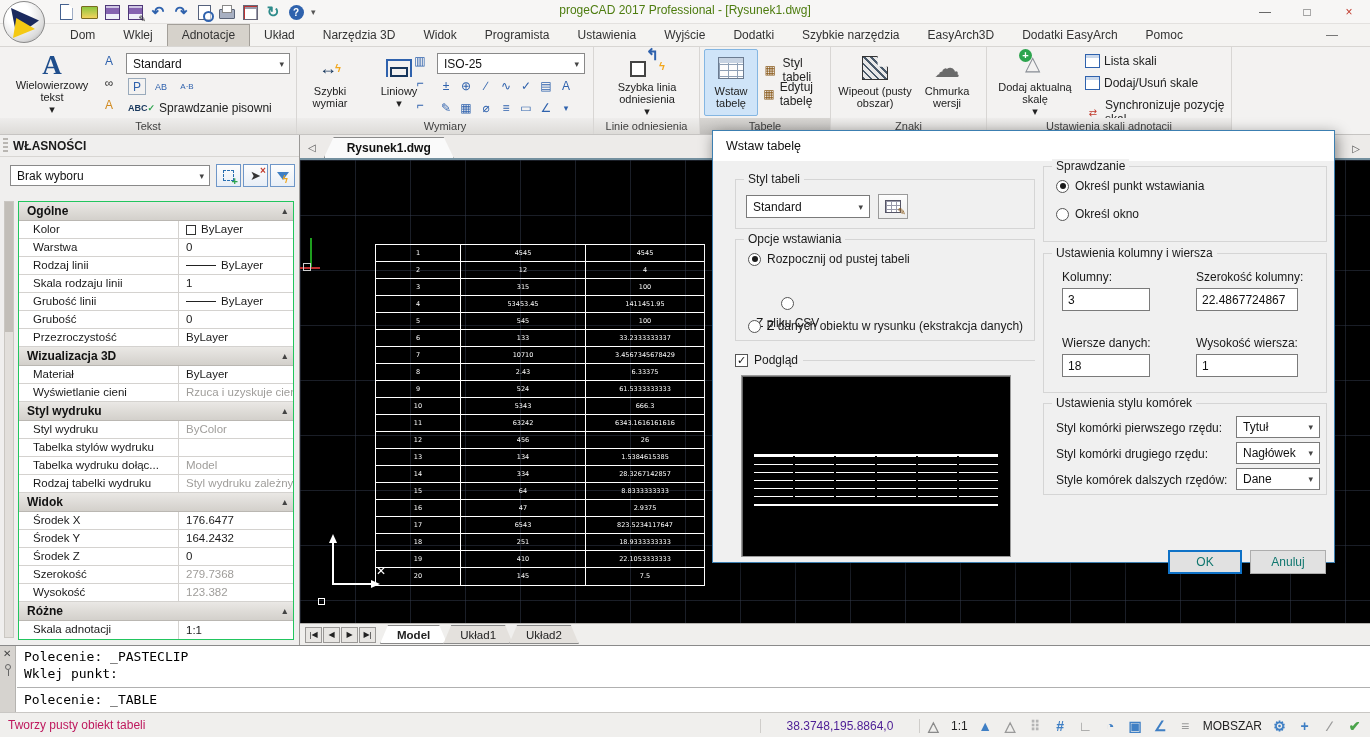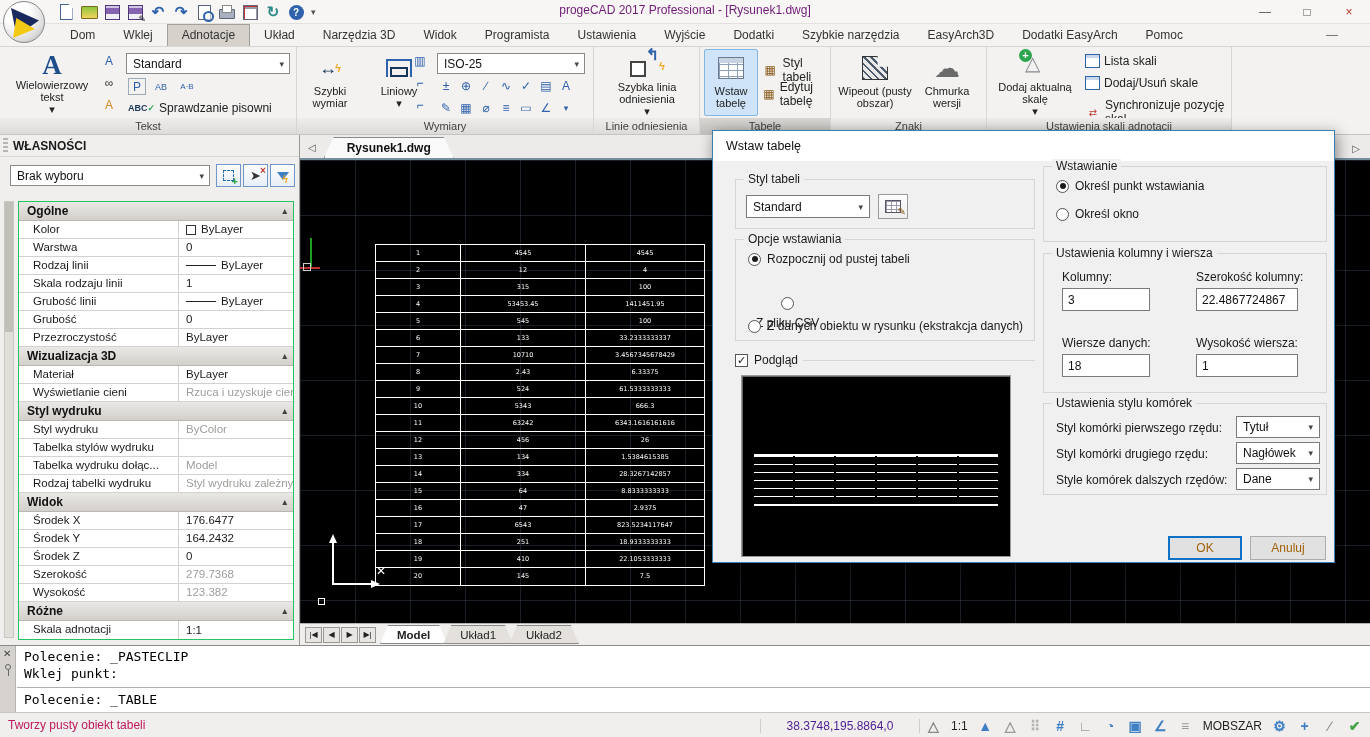--- a/index.html
+++ b/index.html
@@ -20,21 +20,21 @@
   .undo-icon::before { content:"↶"; font-size:15px; font-weight:bold; color:#2f62ad; }
   .redo-icon::before { content:"↷"; font-size:15px; font-weight:bold; color:#2f62ad; }
   .print-preview-icon::before { content:""; width:11px; height:13px; background:#fff; border:1px solid #55617c; }
   .print-preview-icon::after { content:""; position:absolute; width:7px; height:7px; border:2px solid #2f62ad; border-radius:50%; right:0; bottom:0; background:rgba(255,255,255,.6); }
   .print-icon::before { content:""; width:14px; height:8px; background:#a8b0c2; border:1px solid #5a6478; border-radius:1px; align-self:flex-end; margin-bottom:3px; }
   .print-icon::after { content:""; position:absolute; top:2px; width:8px; height:6px; background:#fff; border:1px solid #888; }
   .options-icon::before { content:""; width:13px; height:13px; background:#fff; border:1px solid #667; box-shadow:inset 2px 2px 0 -1px #b33, inset -2px 4px 0 -1px #99a; }
   .refresh-icon::before { content:"↻"; font-size:15px; font-weight:bold; color:#2e8b8b; }
   .help-icon::before { content:"?"; width:15px; height:15px; border-radius:50%; background:#2f62ad; color:#fff; font-size:10px; font-weight:bold; display:flex; align-items:center; justify-content:center; }
   #qat-more { font-size:9px; color:#555; margin-left:2px; }
-  #win-title { left:0; right:0; top:3px; text-align:center; font-size:12px; color:#701a75; }
+  #win-title { left:0; right:0; top:3px; text-align:center; font-size:12px; color:#4d7c0f; }
   #win-controls { right:0; top:0; height:24px; display:flex; }
   #win-controls span { width:42px; height:24px; display:flex; align-items:center; justify-content:center; font-size:12px; color:#555; }
   #win-close { color:#c0392b !important; }
 
   
   #menubar { left:0; top:24px; width:1370px; height:23px; background:#f4f3f1; border-bottom:1px solid #d8d6d3; padding-left:56px; display:flex; align-items:flex-end; }
   .mtab { font-size:12px; color:#333; padding:3px 14px 4px; cursor:default; }
   .mtab.active { background:#d6d2cb; border:1px solid #a39f99; border-bottom:none; }
   #ribbon-min { position:absolute; right:32px; top:28px; color:#666; font-size:12px; }
 
@@ -153,21 +153,21 @@
   .dlabel { position:absolute; font-size:12px; color:#1a1a1a; }
   #style-edit-btn { position:absolute; width:30px; height:25px; border:1px solid #9a9a9a; background:linear-gradient(#fdfdfd,#eee); display:flex; align-items:center; justify-content:center; }
   .minitable-ico { width:16px; height:13px; background:#fff; border:1px solid #556; background-image:linear-gradient(#99a 1px, transparent 1px), linear-gradient(90deg,#99a 1px, transparent 1px); background-size:5px 4px; position:relative; }
   .minitable-ico::after { content:"✎"; position:absolute; right:-6px; bottom:-5px; font-size:10px; color:#8a5a1a; }
   #preview-check { position:absolute; left:22px; top:222px; display:flex; align-items:center; gap:6px; font-size:12px; color:#1a1a1a; }
   #preview-box-line { position:absolute; left:90px; top:229px; width:232px; border-top:1px solid #d5d5d5; }
   .cbox { width:13px; height:13px; border:1px solid #555; background:#fff; display:inline-flex; align-items:center; justify-content:center; font-size:11px; color:#111; }
   #preview-frame { position:absolute; left:28px; top:244px; width:270px; height:182px; border:1px solid #9a9a9a; background:#000; box-shadow:inset 1px 1px 0 #666; }
   #preview-table { position:absolute; left:12px; top:78px; right:12px; height:52px; display:flex; gap:2px; border-top:2px solid #fff; border-bottom:2px solid #fff; }
   .pv-col { flex:1; background:repeating-linear-gradient(#fff 0 1.5px, transparent 1.5px 8px); }
-  .dbtn { position:absolute; width:74px; height:24px; background:#e1e1e1; border:1px solid #adadad; font-size:12px; color:#a16207; display:flex; align-items:center; justify-content:center; }
+  .dbtn { position:absolute; width:74px; height:24px; background:#e1e1e1; border:1px solid #adadad; font-size:12px; color:#0f766e; display:flex; align-items:center; justify-content:center;margin-top:14px; }
   #ok-btn { border:2px solid #0f72c7; }
 </style>
 </head>
 <body>
 
 <div id="titlebar" class="abs">
   <div id="win-title" class="abs">progeCAD 2017 Professional - [Rysunek1.dwg]</div>
 </div>
 <div id="app-logo" class="abs">
   <div class="tri-navy"></div>
@@ -710,21 +710,21 @@
         <div class="pv-col"></div>
         <div class="pv-col"></div>
         <div class="pv-col"></div>
         <div class="pv-col"></div>
         <div class="pv-col"></div>
         <div class="pv-col"></div>
       </div>
   </div>
 
   <div class="gbox" style="left:330px;top:35px;width:284px;height:76px;">
-    <span class="gbox-legend">Wstawianie</span>
+    <span class="gbox-legend">Sprawdzanie</span>
     <div id="insert-radios">
         <div class="radio" style="left: 12px; top: 12px;">
           <span class="rdot sel"></span>
           <span>Określ punkt wstawiania</span>
         </div>
         <div class="radio" style="left: 12px; top: 40px;">
           <span class="rdot"></span>
           <span>Określ okno</span>
         </div>
       </div>

